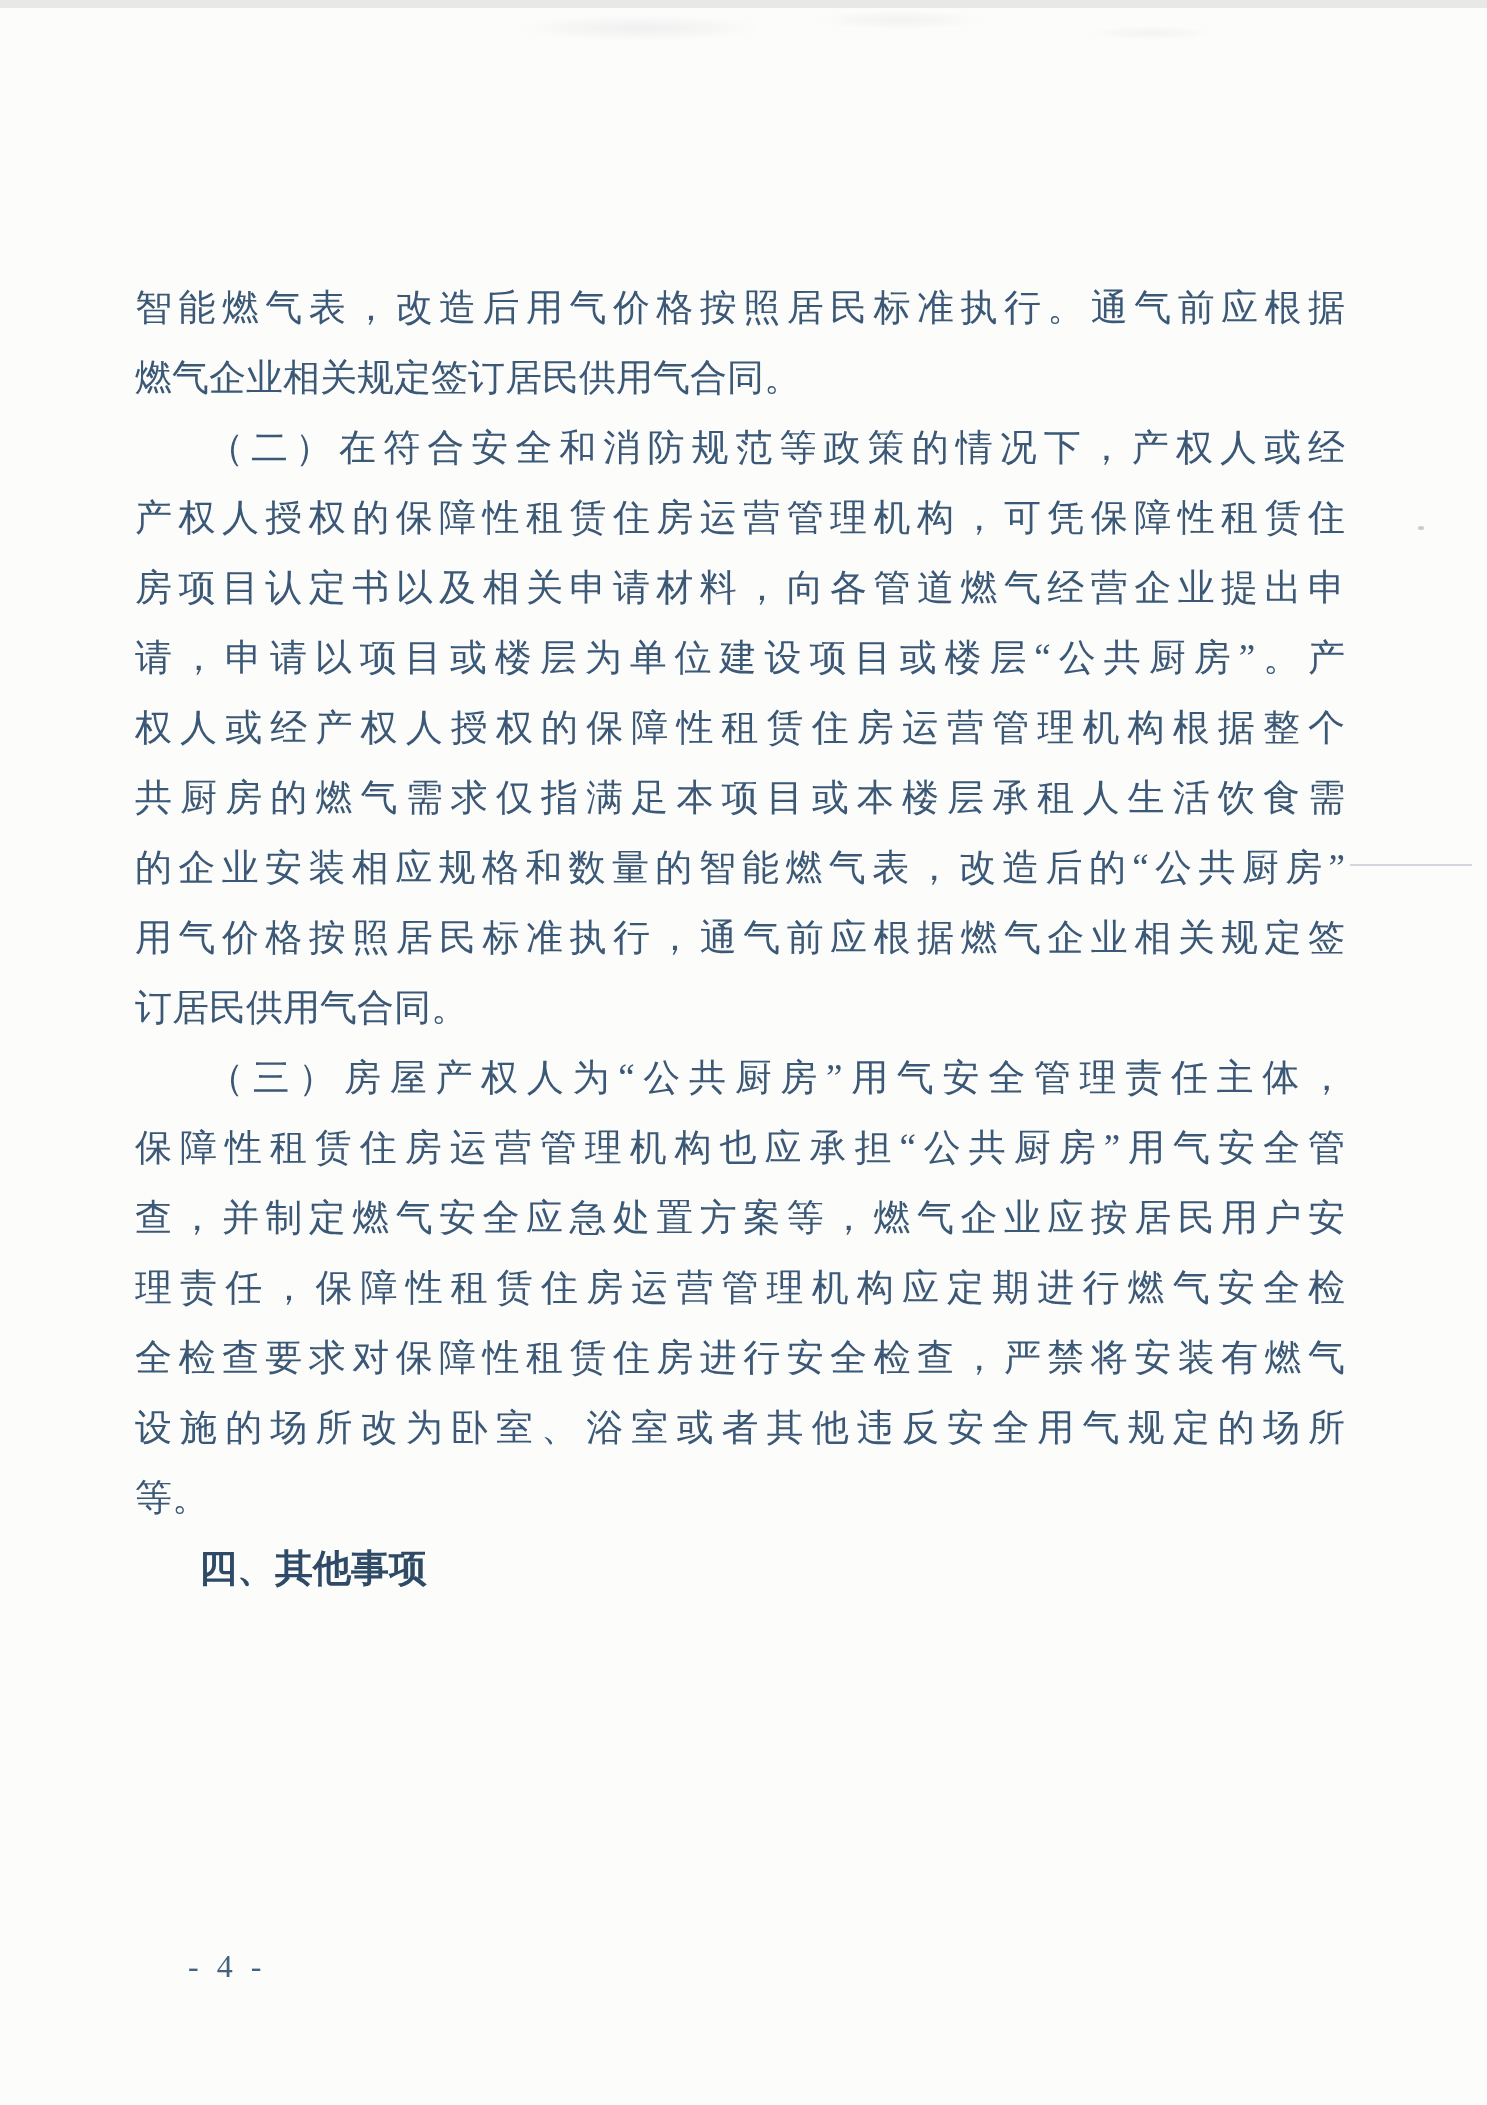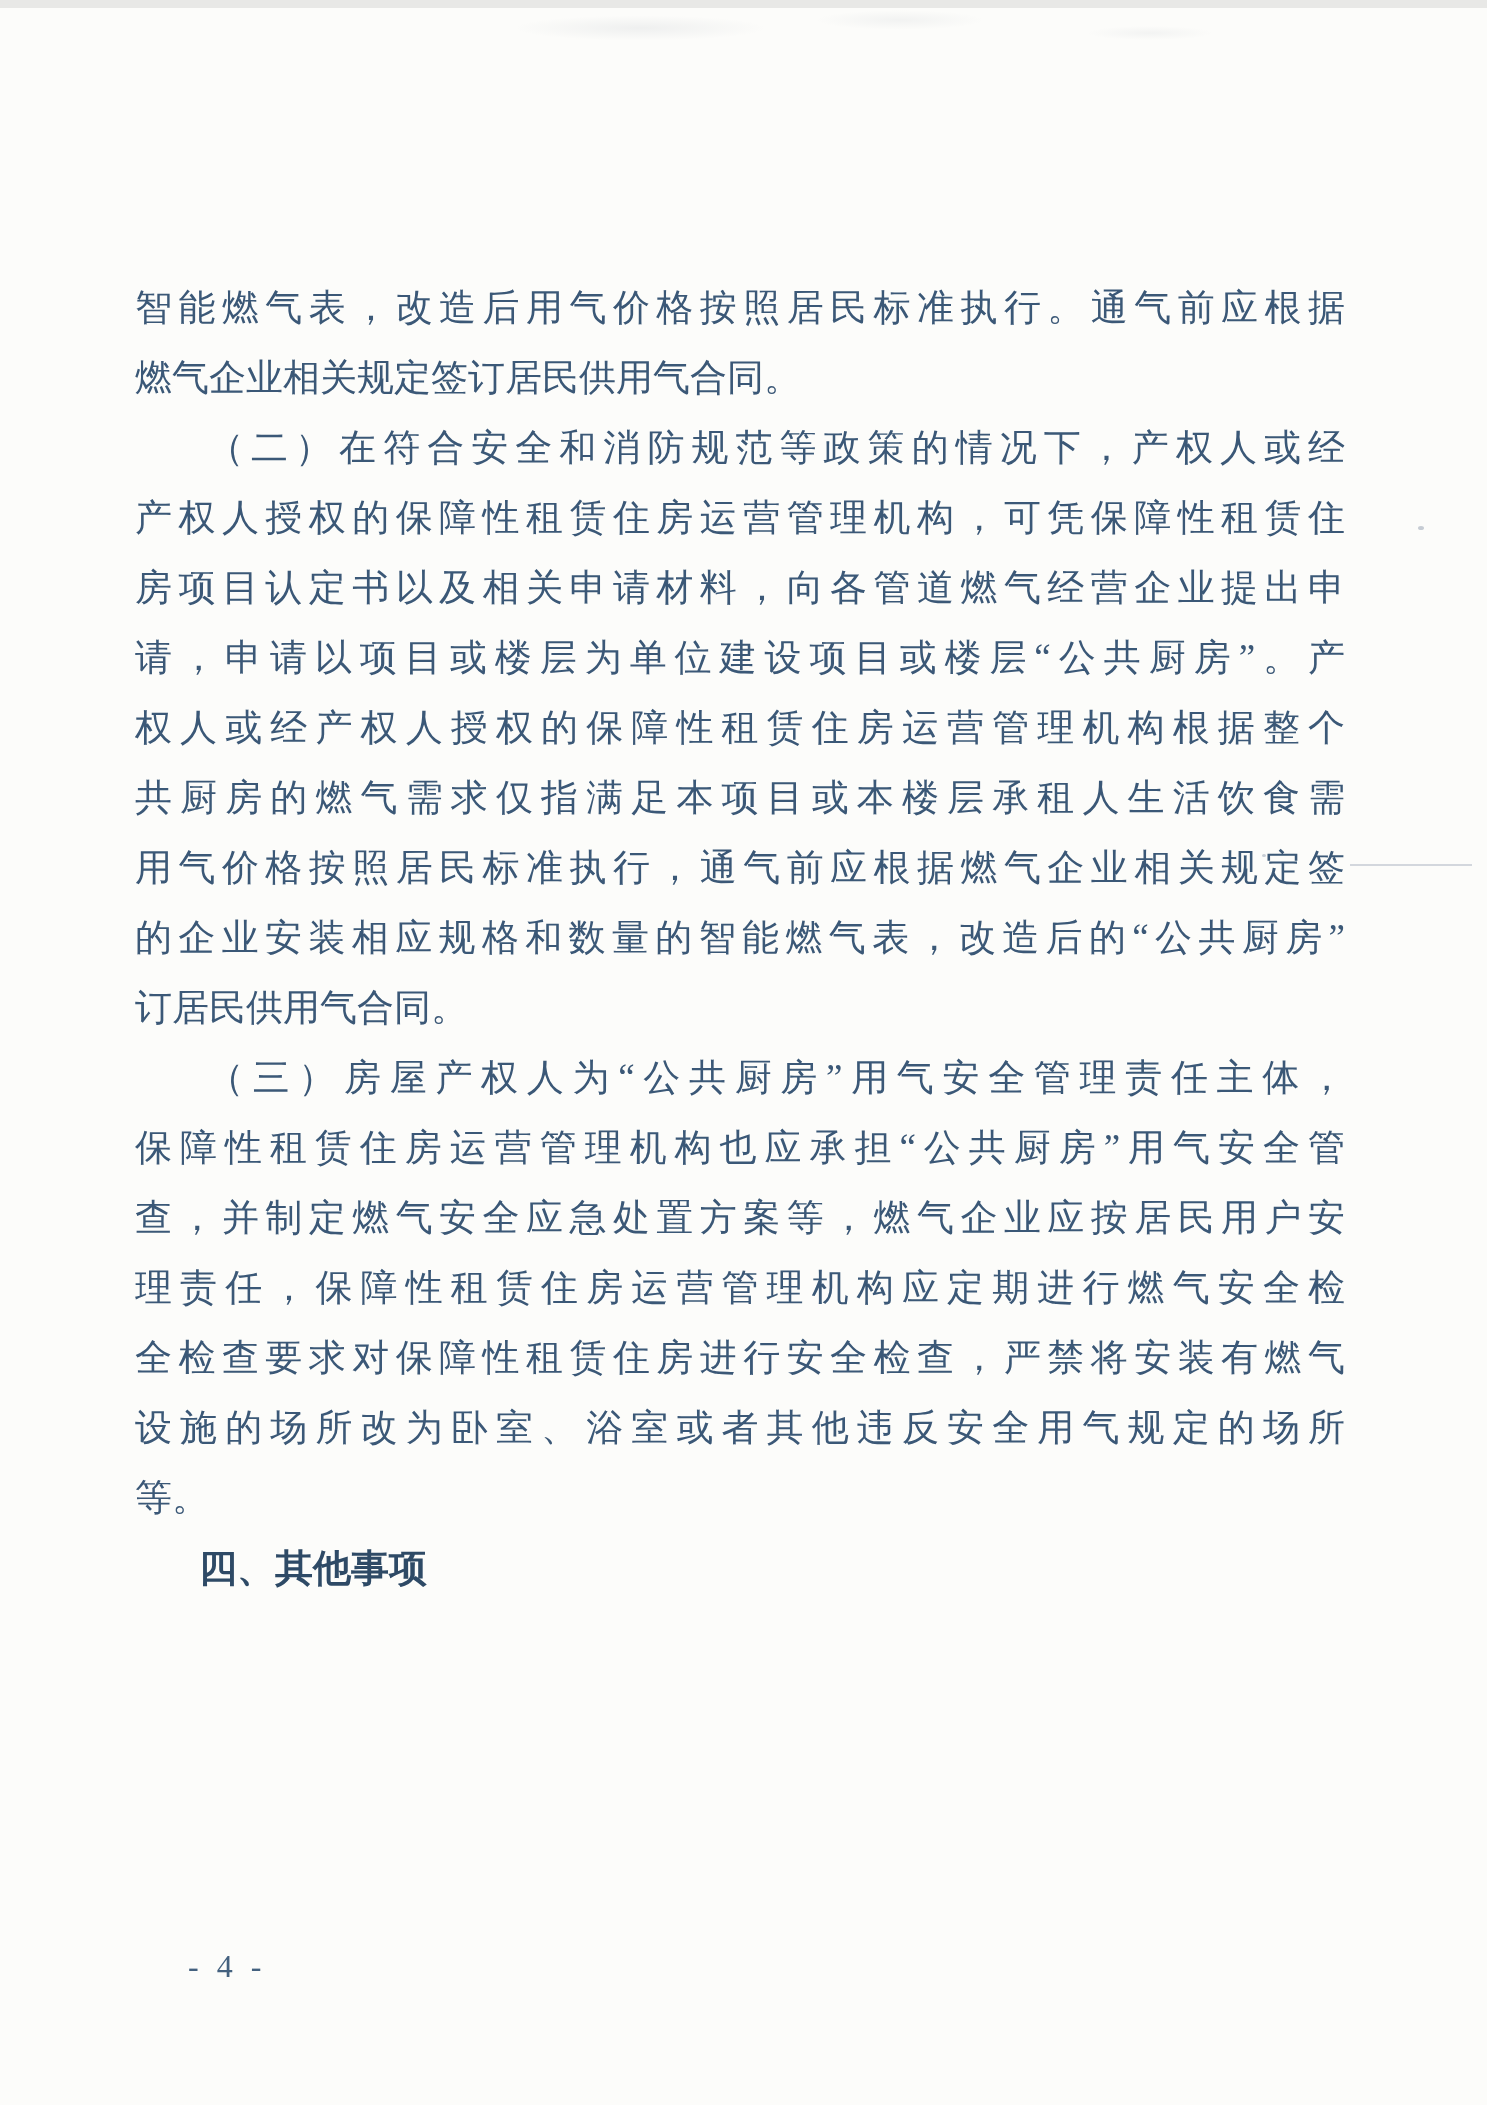--- a/index.html
+++ b/index.html
@@ -77,22 +77,22 @@
 
     <div class="line">智能燃气表，改造后用气价格按照居民标准执行。通气前应根据</div>
     <div class="line plain">燃气企业相关规定签订居民供用气合同。</div>
 
     <div class="line indent">（二）在符合安全和消防规范等政策的情况下，产权人或经</div>
     <div class="line">产权人授权的保障性租赁住房运营管理机构，可凭保障性租赁住</div>
     <div class="line">房项目认定书以及相关申请材料，向各管道燃气经营企业提出申</div>
     <div class="line">请，申请以项目或楼层为单位建设项目或楼层“公共厨房”。产</div>
     <div class="line">权人或经产权人授权的保障性租赁住房运营管理机构根据整个</div>
     <div class="line">共厨房的燃气需求仅指满足本项目或本楼层承租人生活饮食需</div>
+    <div class="line">的企业安装相应规格和数量的智能燃气表，改造后的“公共厨房”</div>
     <div class="line">用气价格按照居民标准执行，通气前应根据燃气企业相关规定签</div>
-    <div class="line">的企业安装相应规格和数量的智能燃气表，改造后的“公共厨房”</div>
     <div class="line plain">订居民供用气合同。</div>
 
     <div class="line indent">（三）房屋产权人为“公共厨房”用气安全管理责任主体，</div>
     <div class="line">保障性租赁住房运营管理机构也应承担“公共厨房”用气安全管</div>
     <div class="line">查，并制定燃气安全应急处置方案等，燃气企业应按居民用户安</div>
     <div class="line">理责任，保障性租赁住房运营管理机构应定期进行燃气安全检</div>
     <div class="line">全检查要求对保障性租赁住房进行安全检查，严禁将安装有燃气</div>
     <div class="line">设施的场所改为卧室、浴室或者其他违反安全用气规定的场所</div>
     <div class="line plain">等。</div>
 

